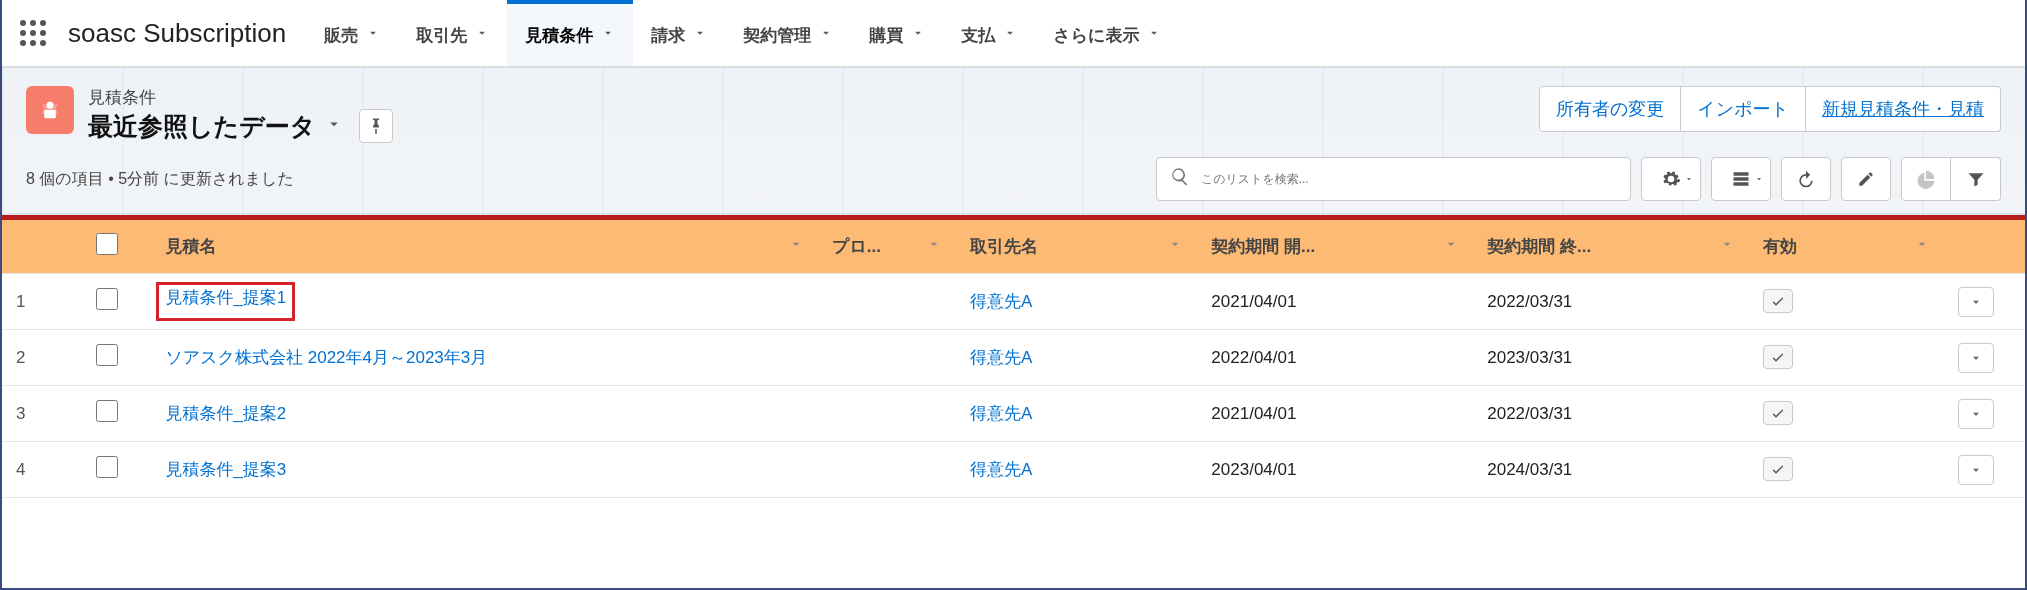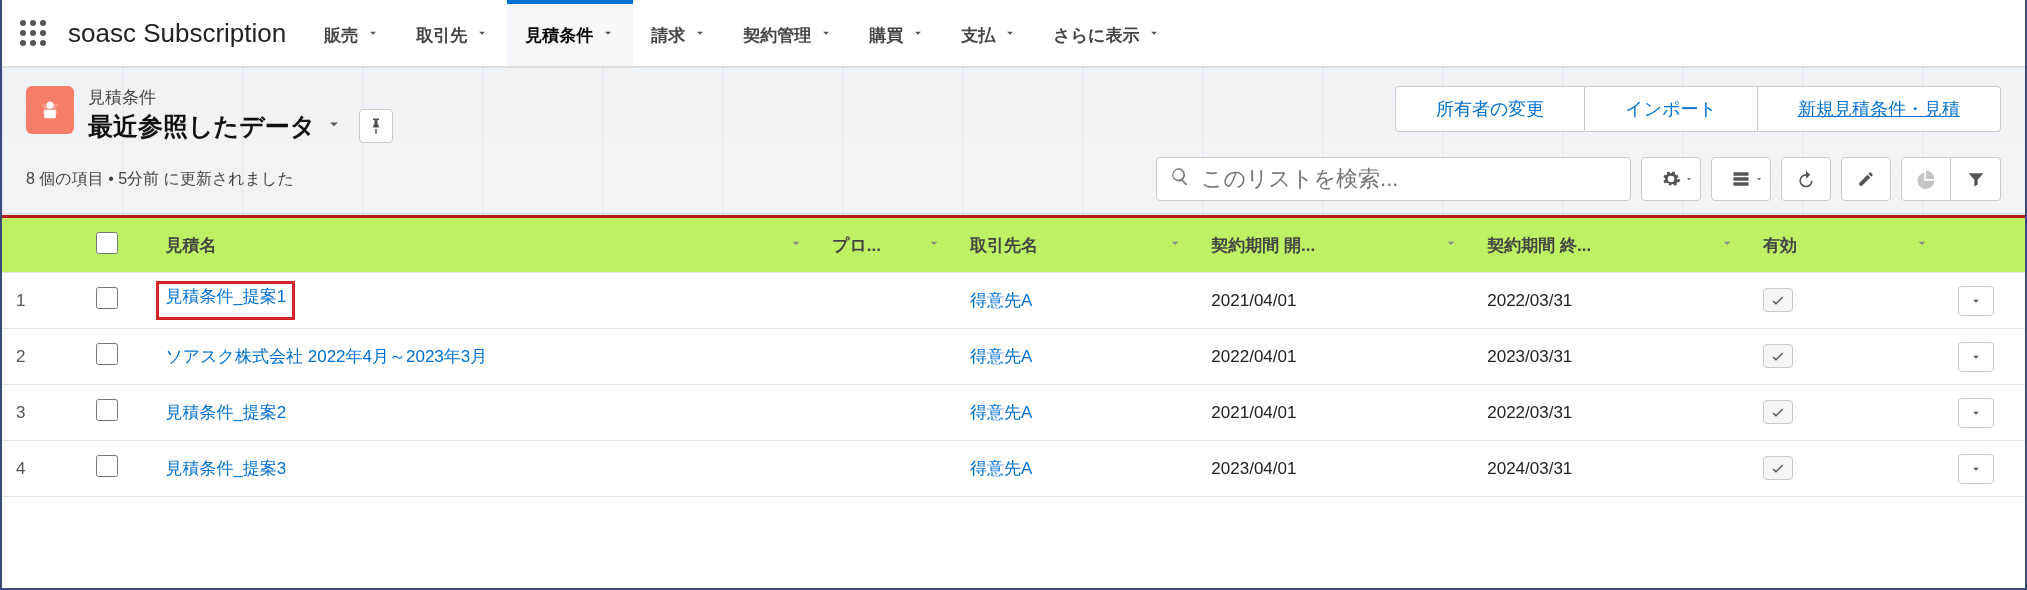--- a/index.html
+++ b/index.html
@@ -30,43 +30,43 @@
 .obj-meta { display:flex; flex-direction:column; }
 .obj-type { font-size:17px; color:#444; }
 .obj-title-row { display:flex; align-items:center; gap:10px; }
 .obj-title { font-size:25px; font-weight:700; color:#111; }
 .title-dd { cursor:pointer; color:#555; }
 .title-dd svg{width:18px;height:18px;}
 .pin-btn { width:34px; height:34px; border:1px solid #c9c9c9; border-radius:4px; display:flex; align-items:center; justify-content:center; background:#fff; cursor:pointer; margin-left:6px; }
 .pin-btn svg{width:18px;height:18px;color:#555;}
 
 .header-actions { margin-left:auto; display:flex; gap:0; }
-.hdr-btn { border:1px solid #c9c9c9; background:#fff; color:#0070d2; padding: 10px 40px; font-size:18px; cursor:pointer;text-align:right; }
+.hdr-btn { border:1px solid #c9c9c9; background:#fff; color:#0070d2; padding: 10px 16px; font-size:18px; cursor:pointer;text-align:right; }
 .hdr-btn + .hdr-btn { border-left:none; }
 .hdr-btn:first-child { border-radius:4px 0 0 4px; }
 .hdr-btn:last-child { border-radius:0 4px 4px 0;text-decoration:underline; }
 
 .header-bottom { display:flex; align-items:center; margin-top:14px; position:relative; }
 .list-status { font-size:16px; color:#444; }
 .controls { margin-left:auto; display:flex; align-items:center; gap:10px; }
 .search-box { position:relative; width:475px; }
-.search-box input { width:100%; height:44px; border:1px solid #c9c9c9; border-radius:4px; padding: 0 12px 0 44px; font-size:22px; background:#fff; }
+.search-box input { width:100%; height:44px; border:1px solid #c9c9c9; border-radius:4px; padding: 0 12px 0 44px; font-size:12px; background:#fff; }
 .search-box .sicon { position:absolute; left:14px; top:50%; transform:translateY(-50%); color:#777; }
 .ctrl-btn { width:50px; height:44px; border:1px solid #c9c9c9; border-radius:4px; background:#fff; display:flex; align-items:center; justify-content:center; cursor:pointer; color:#555; position:relative; }
 .ctrl-btn.wdd { width:60px; }
 .ctrl-btn.disabled { color:#c5c5c5; cursor:default; }
 .ctrl-btn .mini-dd { position:absolute; right:6px; }
 .ctrl-split { display:flex; }
 .ctrl-split .ctrl-btn:first-child{border-radius:4px 0 0 4px;}
 .ctrl-split .ctrl-btn:last-child{border-radius:0 4px 4px 0; border-left:none;}
 
 
 table.data { width:100%; border-collapse:collapse; table-layout:fixed; }
 table.data th, table.data td { border-bottom:1px solid #e4e7ea; text-align:left; padding: 0 14px; height:56px; vertical-align:middle; }
-table.data th { background:#bef264; font-weight:700; color:#444; position:relative; border-top:3px solid #b91c1c; }
+table.data th { background:#fdba74; font-weight:700; color:#444; position:relative; border-top:5px solid #b91c1c; }
 .col-num { width:70px; text-align:center; color:#555; }
 .col-chk { width:60px; text-align:center; }
 .col-name { width:580px; }
 .col-pro  { width:120px; }
 .col-acct { width:210px; }
 .col-start{ width:240px; }
 .col-end  { width:240px; }
 .col-valid{ width:170px; }
 .col-act  { width:70px; text-align:center; }
 .th-inner { display:flex; align-items:center; justify-content:space-between; }

